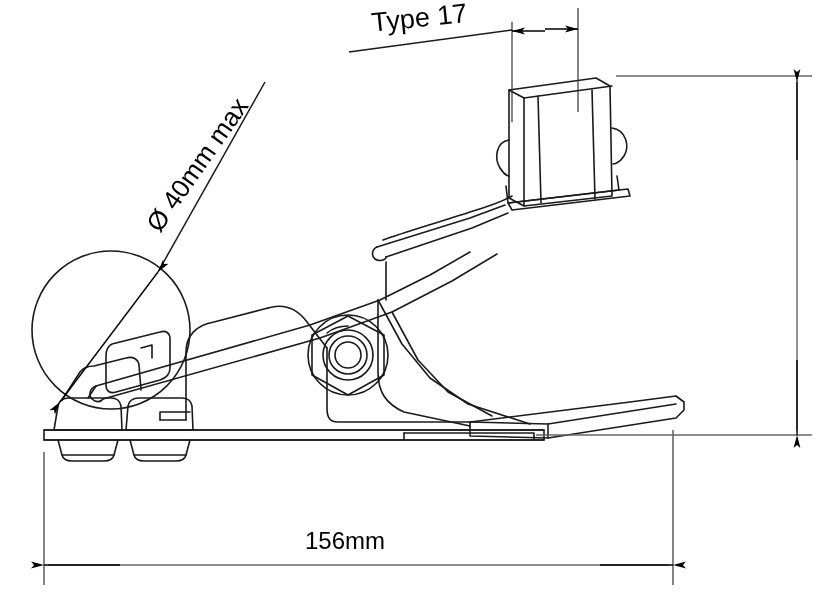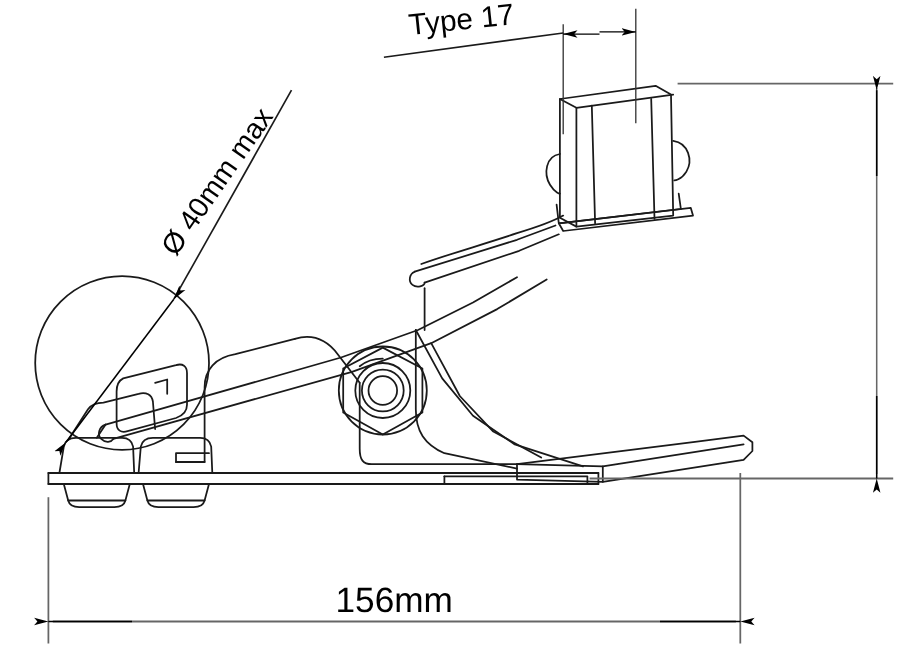--- a/index.html
+++ b/index.html
@@ -3,21 +3,21 @@
 <meta charset="utf-8">
 <style>
   html,body{margin:0;padding:0;background:#ffffff;}
   body{width:820px;height:592px;overflow:hidden;
        font-family:"Liberation Sans","DejaVu Sans",sans-serif;}
   #stage{position:relative;width:820px;height:592px;background:#fff;}
   svg.layer{position:absolute;left:0;top:0;width:820px;height:592px;}
   .label{position:absolute;white-space:nowrap;color:#000;font-weight:400;}
   #lbl-type17{left:370px;top:8px;font-size:27px;transform:rotate(-6deg);transform-origin:left top;}
   #lbl-dia{left:140px;top:220px;font-size:26px;transform:rotate(-55deg);transform-origin:left top;}
-  #lbl-156{left:305px;top:527px;font-size:32px;}
+  #lbl-156{left:305px;top:527px;font-size:24px;}
 </style>
 </head>
 <body>
 
 <div id="stage">
 
   <svg class="layer" viewBox="0 0 820 592" xmlns="http://www.w3.org/2000/svg">
     <g fill="none" stroke="#1a1a1a" stroke-width="1.6" stroke-linejoin="round" stroke-linecap="round">
 
       <g>

